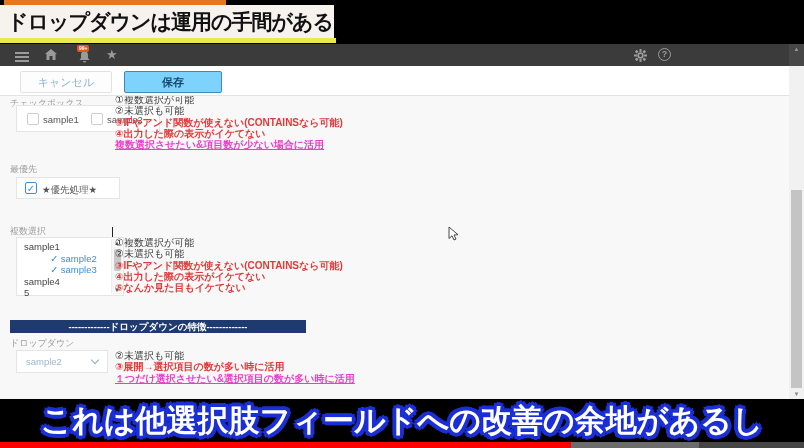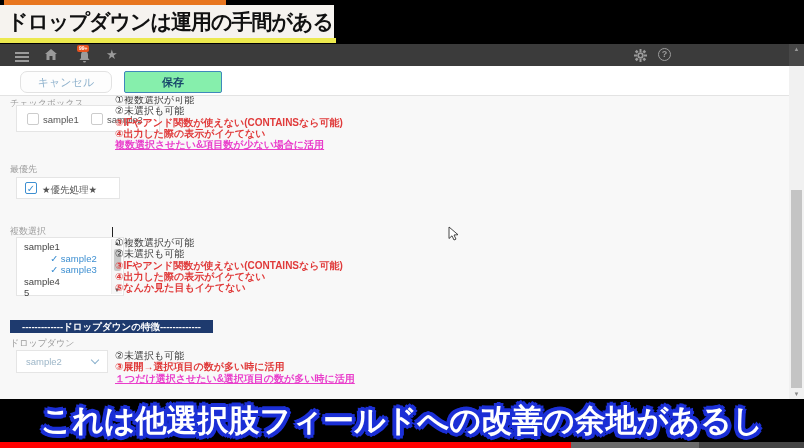--- a/index.html
+++ b/index.html
@@ -24,22 +24,22 @@
                font-size:9px;font-weight:bold;text-align:center;line-height:11px;}
   .search-wrap{left:676px;top:47px;width:102px;height:18px;background:#fff;display:flex;align-items:center;}
   .search-input{flex:1;border:none;outline:none;font-size:8.5px;color:#666;padding-left:5px;width:70px;
                 font-family:"Liberation Sans","DejaVu Sans",sans-serif;background:transparent;}
   .search-btn{width:20px;height:18px;border-left:1px solid #ddd;display:flex;align-items:center;justify-content:center;}
 
   
   .content-bg{left:0;top:66px;width:789px;height:334px;background:#f8f8f8;z-index:1;}
   .toolbar-strip{left:0;top:66px;width:789px;height:30px;background:#fff;border-bottom:1px solid #e3e3e3;z-index:3;}
   .btn-cancel{left:20px;top:5px;width:92px;height:22px;background:#fdfdfd;border:1px solid #e2e2e2;
-              color:#8fb2cd;font-size:11px;text-align:center;line-height:20px;border-radius:7px;}
-  .btn-save{left:124px;top:5px;width:98px;height:22px;background:#86efac;border:1px solid #3f88bb;
+              color:#8fb2cd;font-size:11px;text-align:center;line-height:20px;border-radius:2px;}
+  .btn-save{left:124px;top:5px;width:98px;height:22px;background:#7dd3fc;border:1px solid #3f88bb;
             color:#17476b;font-size:11px;font-weight:bold;text-align:center;line-height:20px;border-radius:2px;}
 
   .field-label{color:#9b9b9b;font-size:9px;z-index:2;}
   .field-box{background:#fff;border:1px solid #e5e5e5;z-index:2;}
   .cb{width:12px;height:12px;border:1px solid #ccc;background:#fff;border-radius:2px;}
   .cb.checked{border-color:#3d8fd1;color:#3d8fd1;font-size:10px;font-weight:bold;line-height:11px;text-align:center;}
   .cb-label{font-size:9.5px;color:#555;}
 
   .section-banner{background:#1e3a6e;color:#fff;font-size:9.5px;font-weight:bold;text-align:center;
                   line-height:13px;height:13px;z-index:2;white-space:nowrap;}
@@ -170,21 +170,21 @@
   </div>
   <div class="abs caret"></div>
   <div class="abs" style="left:115px;top:237px;z-index:2;">
     <div class="note">①複数選択が可能</div>
     <div class="note">②未選択も可能</div>
     <div class="note bad">③IFやアンド関数が使えない(CONTAINSなら可能)</div>
     <div class="note bad">④出力した際の表示がイケてない</div>
     <div class="note bad">⑤なんか見た目もイケてない</div>
   </div>
 
-  <div class="abs section-banner" style="left:10px;top:320px;width:203px;">-------------ドロップダウンの特徴-------------</div>
+  <div class="abs section-banner" style="left:10px;top:320px;width:296px;">-------------ドロップダウンの特徴-------------</div>
 
   <div class="abs field-label" style="left:10px;top:337px;">ドロップダウン</div>
   <div class="abs field-box select-box">
     <div class="select-value">sample2</div>
     <div class="chevron"></div>
   </div>
   <div class="abs" style="left:115px;top:350px;z-index:2;">
     <div class="note">②未選択も可能</div>
     <div class="note bad">③展開→選択項目の数が多い時に活用</div>
     <div class="note usage">１つだけ選択させたい&amp;選択項目の数が多い時に活用</div>

